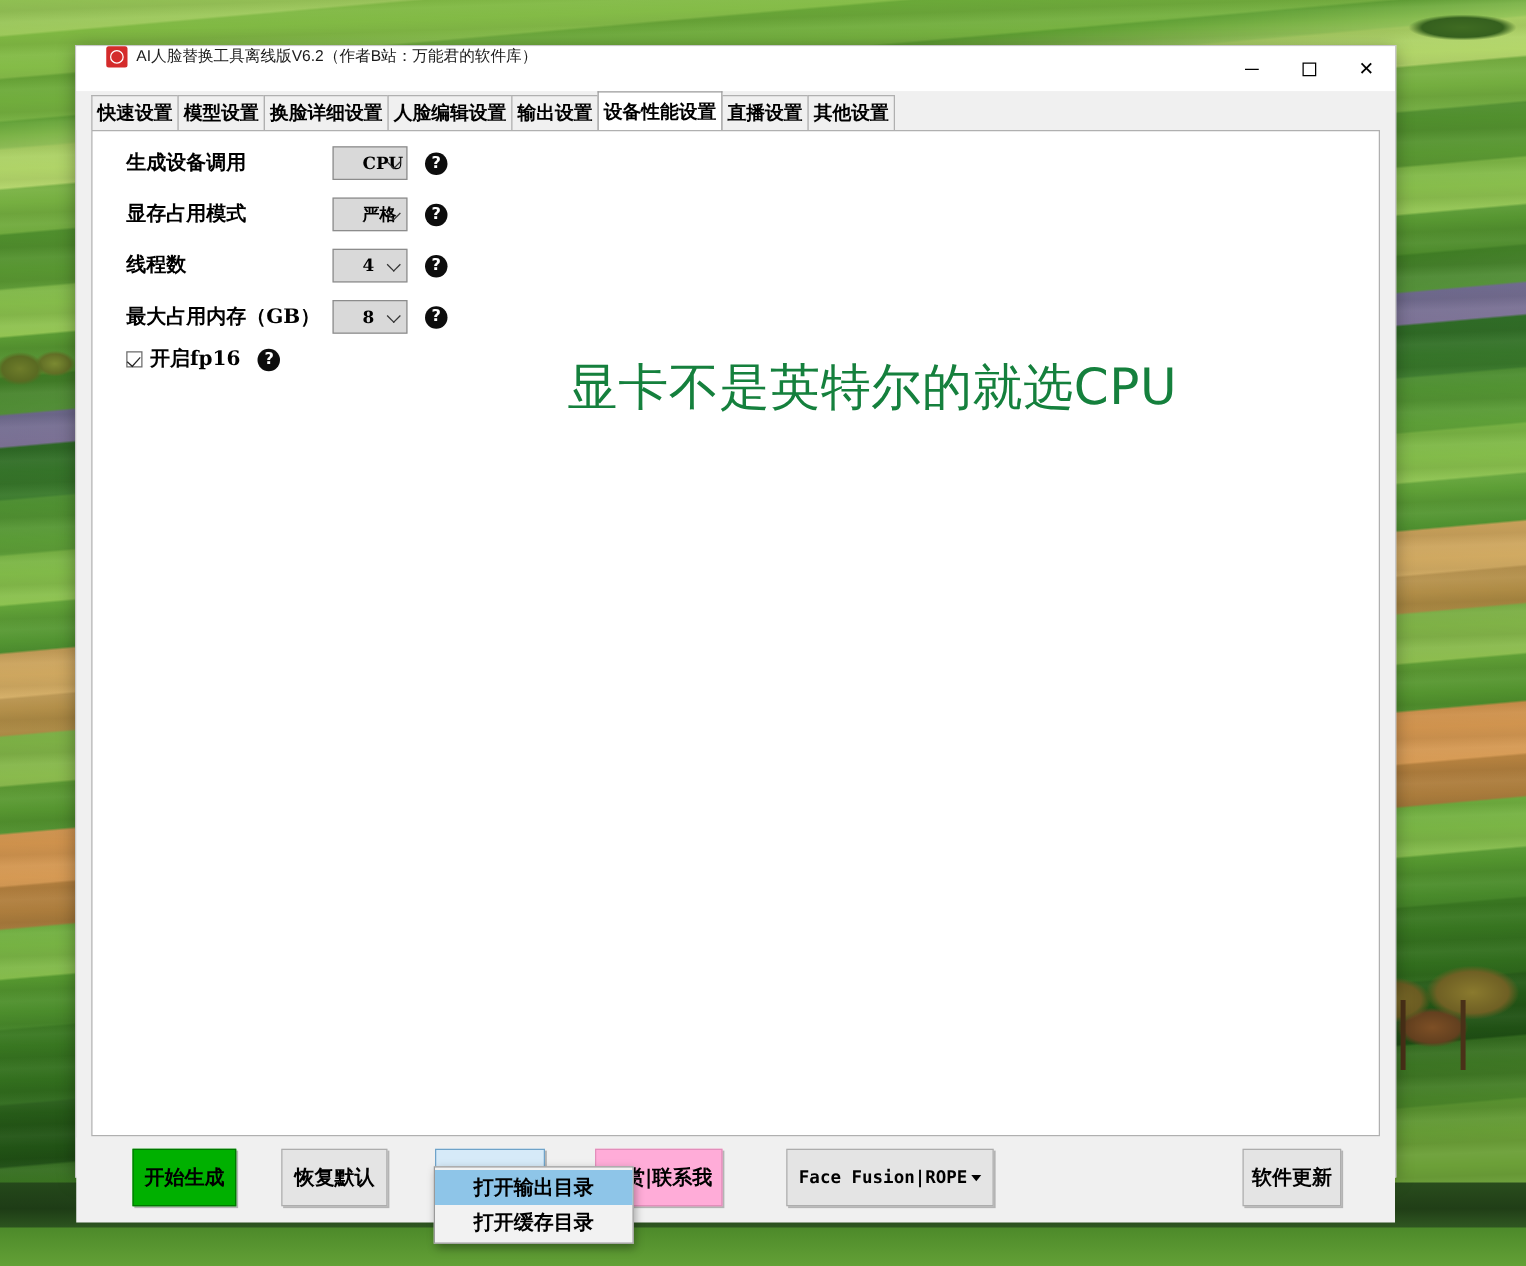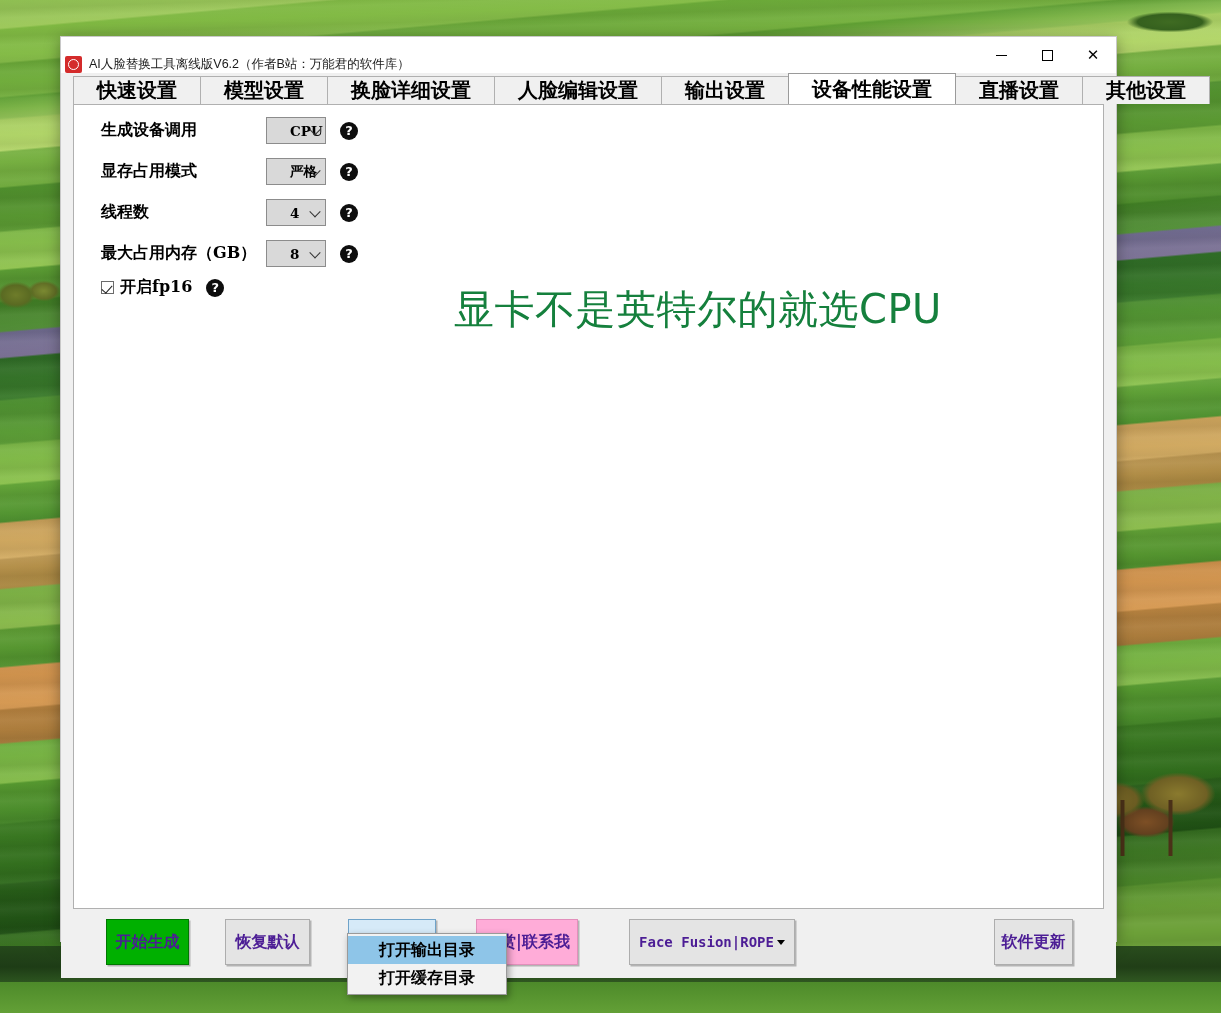--- a/index.html
+++ b/index.html
@@ -130,23 +130,23 @@
     border: 1px solid #c8c8c8;
     box-sizing: border-box;
     box-shadow: 0 3px 14px rgba(0,0,0,0.35);
   }
 
   
   #title-bar {
     height: 36px;
     background: #ffffff;
     display: flex;
-    align-items: flex-end;
-    box-sizing: border-box;
-    padding-left: 4px;
+    align-items: flex-start;
+    box-sizing: border-box;
+    padding-left: 24px;
   }
   #app-icon {
     width: 17px; height: 17px;
     background: #d42b2b;
     border-radius: 2px;
     position: relative;
     flex: 0 0 auto;
     margin-right: 7px;
   }
   #app-icon::after {
@@ -191,24 +191,24 @@
     display: flex;
     align-items: flex-end;
     padding-left: 12px;
     box-sizing: border-box;
     position: relative;
   }
   .tab {
     height: 28px;
     display: flex;
     align-items: center;
-    padding: 0 23px;
+    padding: 0 4px;
     font-family: "DejaVu Serif", "Liberation Serif", serif;
     font-weight: bold;
-    font-size: 20px;
+    font-size: 15px;
     color: #000;
     background: #f0f0f0;
     border: 1px solid #b0b0b0;
     border-bottom: none;
     margin-right: -1px;
     box-sizing: border-box;
     cursor: default;
     white-space: nowrap;
   }
   .tab.active {
@@ -345,21 +345,21 @@
   }
   .btn {
     position: absolute;
     height: 46px;
     display: flex;
     align-items: center;
     justify-content: center;
     font-family: "DejaVu Serif", "Liberation Serif", serif;
     font-weight: bold;
     font-size: 16px;
-    color: #4c1d95;
+    color: #000000;
     box-sizing: border-box;
     cursor: default;
     white-space: nowrap;
     box-shadow: 1.5px 1.5px 0 rgba(0,0,0,0.25);
   }
   #btn-start {
     left: 45px; top: 9px; width: 83px;
     background: #00b000;
     border: 1px solid #007800;
   }

